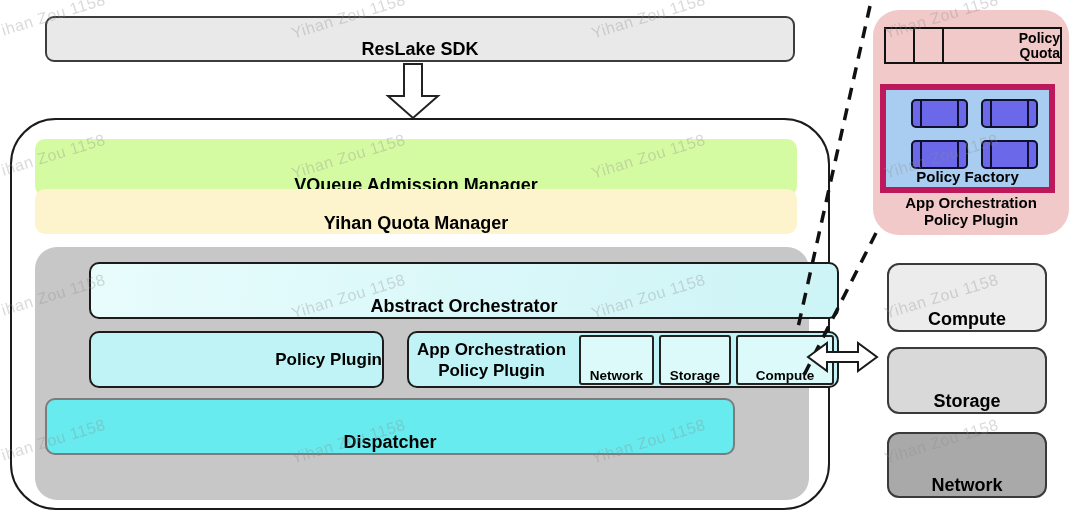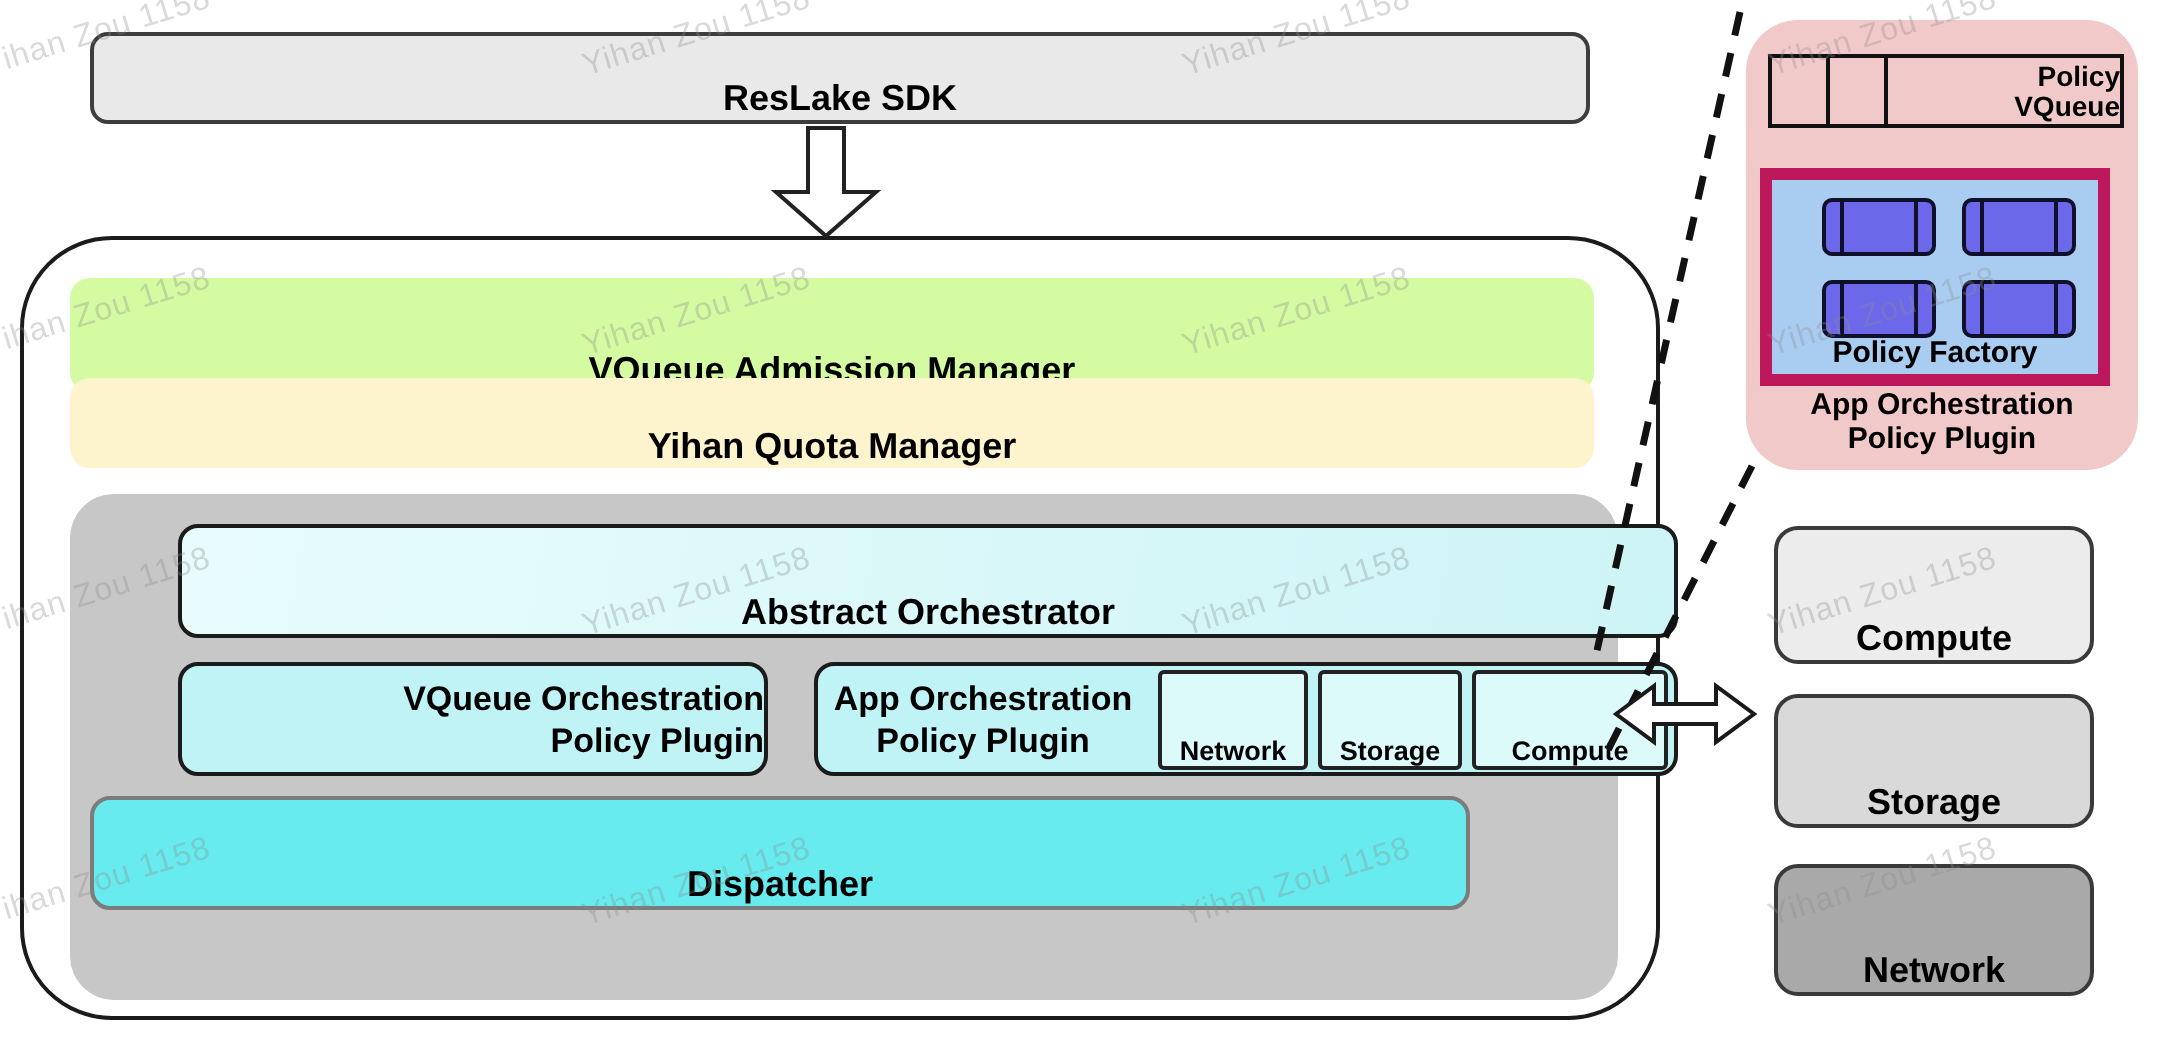--- a/index.html
+++ b/index.html
@@ -158,21 +158,20 @@
       <span>Yihan Quota Manager</span>
     </div>
 
     <div class="abs uof">
 
       <div class="abs center cyan-box abstract">
         <span>Abstract Orchestrator</span>
       </div>
 
       <div class="abs center col cyan-box vq-plugin">
-        <div>VQueue Orchestration</div>
         <div>Policy Plugin</div>
       </div>
 
       <div class="abs cyan-box app-plugin">
         <div class="app-plugin-label">
           <div>App Orchestration</div>
           <div>Policy Plugin</div>
         </div>
         <div class="center sub-box" style="width:75px">
           <span>Network</span>
@@ -191,21 +190,21 @@
 
     </div>
   </div>
 
   <div class="abs pink">
     <div class="abs chain">
       <div class="chain-cell"></div>
       <div class="chain-cell"></div>
       <div class="center col chain-label">
         <div>Policy</div>
-        <div>VQueue</div>
+        <div>Quota</div>
       </div>
     </div>
 
     <div class="abs factory">
       <div class="chip" style="left:25px; top:9px"></div>
       <div class="chip" style="left:95px; top:9px"></div>
       <div class="chip" style="left:25px; top:50px"></div>
       <div class="chip" style="left:95px; top:50px"></div>
       <div class="abs factory-label">Policy Factory</div>
     </div>

